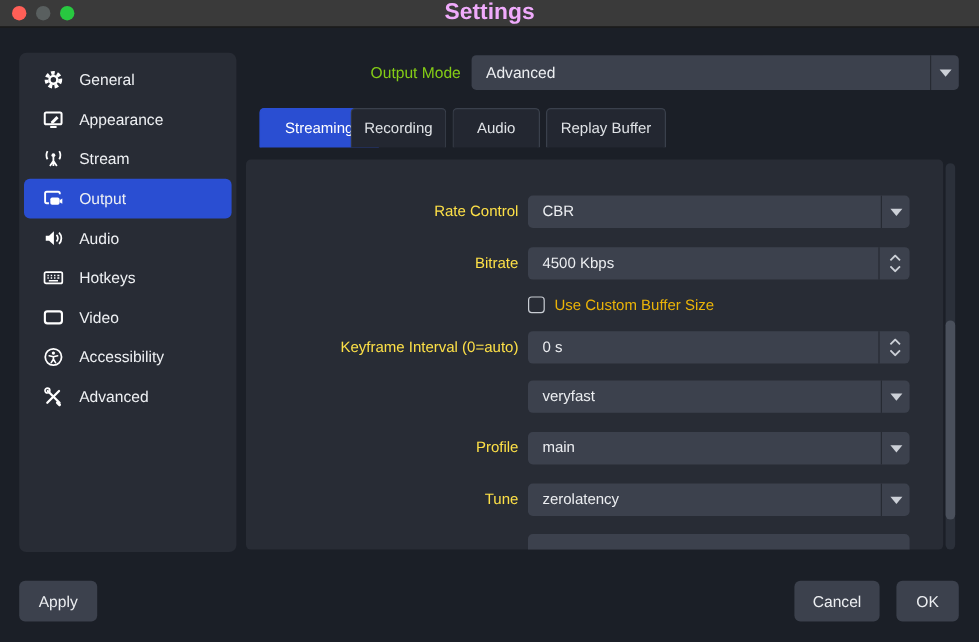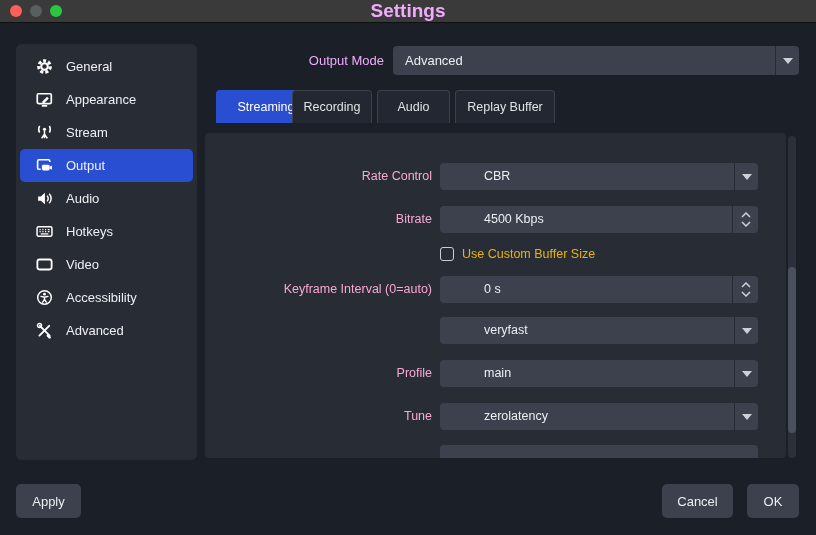--- a/index.html
+++ b/index.html
@@ -17,45 +17,45 @@
   .sidebar { position:absolute; left:16px; top:44px; width:181px; height:416px;
     background:#282c35; border-radius:6px; padding-top:6px; }
   .side-item { position:relative; height:33px; margin:0 4px; border-radius:5px;
     display:flex; align-items:center; padding-left:16px; cursor:default; }
   .side-item.selected { background:#2a4ed2; }
   .side-icon { width:17px; height:17px; display:flex; align-items:center; justify-content:center; flex:none; }
   .side-label { margin-left:13px; font-size:13px; color:#eef0f3; }
 
   
   .om-label { position:absolute; left:240px; top:47px; width:144px; height:27px;
-    line-height:27px; text-align:right; font-size:13px; color:#f0abfc; }
+    line-height:27px; text-align:right; font-size:13px; color:#84cc16; }
   .om-select { position:absolute; left:393px; top:46px; width:406px; height:29px;
     background:#3c414d; border-radius:4px; display:flex; align-items:center; }
   .om-select .combo-text { padding-left:12px; font-size:13px; color:#eceef1; }
 
   .combo-arrow-box { position:absolute; right:0; top:0; bottom:0; width:24px;
     border-left:1px solid #262a32; display:flex; align-items:center; justify-content:center; }
   .tri-down { width:0; height:0; border-left:5px solid transparent; border-right:5px solid transparent;
     border-top:6px solid #ccd0d7; }
 
   
   .tab { position:absolute; top:90px; height:33px; border-radius:4px 4px 0 0;
     display:flex; align-items:center; justify-content:center; font-size:12.5px; color:#dfe2e6;
     background:#232731; border:1px solid #3a404c; border-bottom:none; }
   .tab.selected { background:#2a4ed2; border-color:#2a4ed2; color:#ffffff; }
 
   
   .panel { position:absolute; left:205px; top:133px; width:581px; height:325px;
     background:#282c35; border-radius:4px; overflow:hidden; }
   .row-label { position:absolute; left:0; width:227px; height:27px; line-height:27px;
-    text-align:right; font-size:12.5px; color:#f9a8d4; white-space:nowrap; }
+    text-align:right; font-size:12.5px; color:#fde047; white-space:nowrap; }
   .field { position:absolute; left:235px; width:318px; height:27px;
     background:#3c414d; border-radius:4px; }
   .field .combo-text { position:absolute; left:12px; top:0; height:27px; line-height:27px;
-    font-size:12.5px; color:#eceef1;margin-left:32px; }
+    font-size:12.5px; color:#eceef1; }
   .spin-box { position:absolute; right:0; top:0; bottom:0; width:26px;
     border-left:1px solid #262a32; display:flex; flex-direction:column;
     align-items:center; justify-content:center; gap:3px; }
   .checkbox { position:absolute; left:235px; width:14px; height:14px;
     border:1.5px solid #c9cdd4; border-radius:3px; background:transparent; }
   .check-label { position:absolute; left:257px; height:14px; line-height:15px;
     font-size:12.5px; color:#eab308; white-space:nowrap; }
 
   
   .scroll-track { position:absolute; left:788px; top:136px; width:8px; height:322px;

